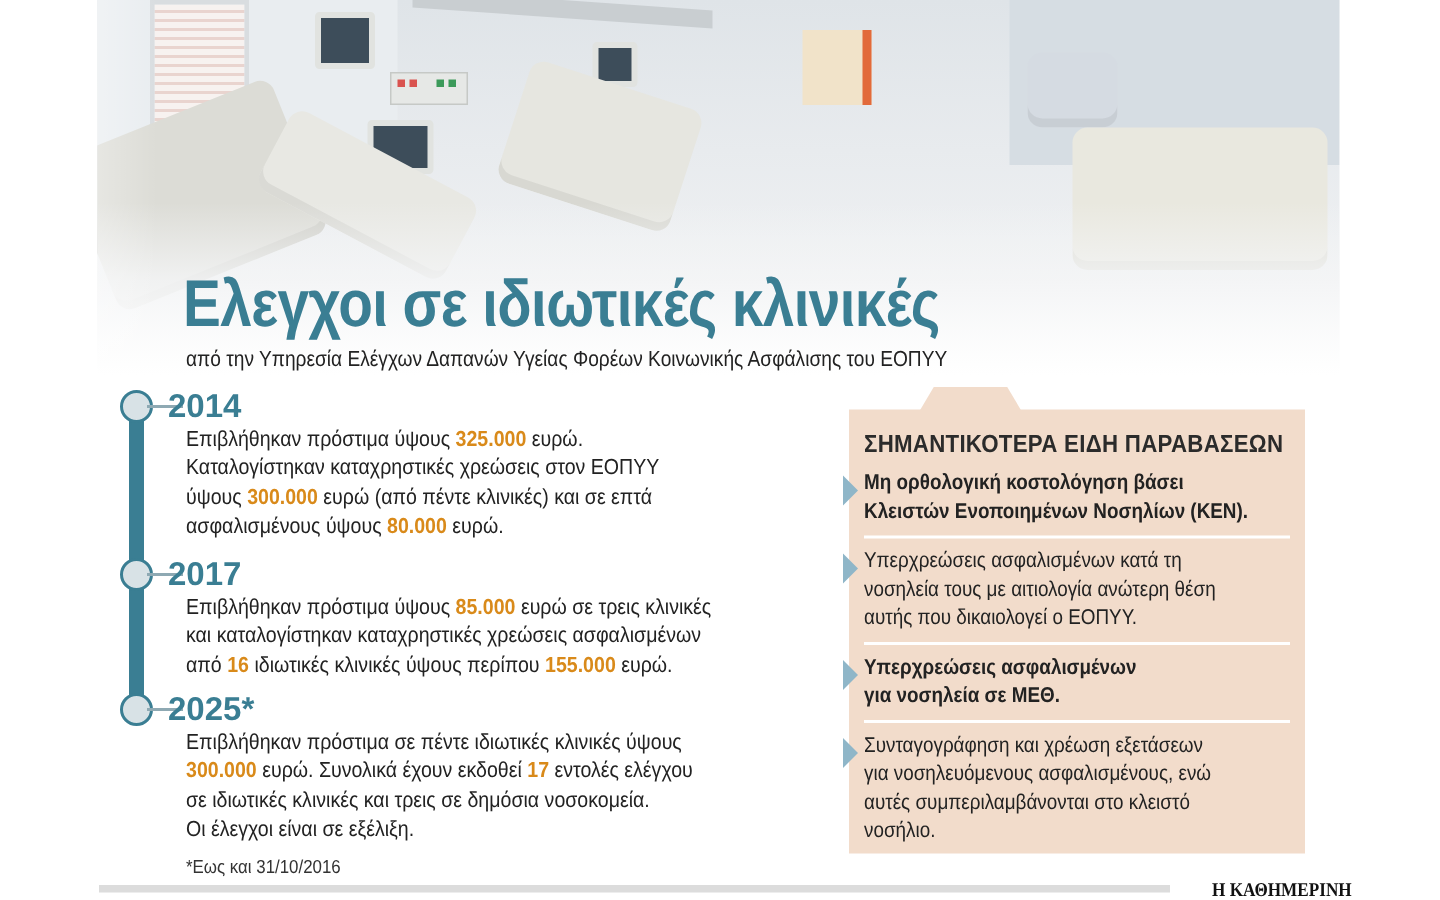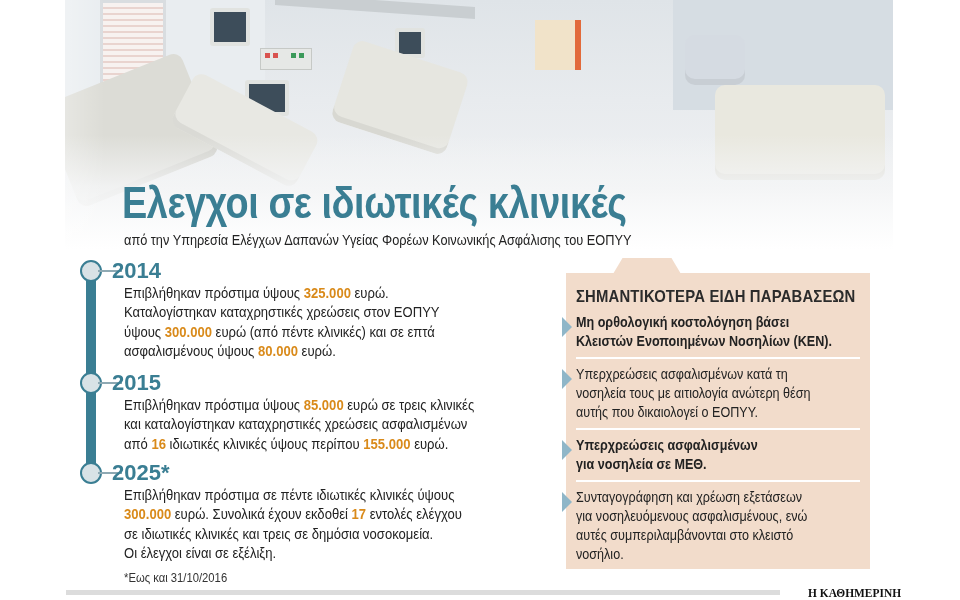--- a/index.html
+++ b/index.html
@@ -145,21 +145,21 @@
 <div class="node-link" style="left:98px; top:472px;"></div>
 
 <h2 class="year" style="top:258px;">2014</h2>
 <p class="entry" style="top:284px;">
   <span>Επιβλήθηκαν πρόστιμα ύψους <span class="hl">325.000</span> ευρώ.</span><br>
   <span>Καταλογίστηκαν καταχρηστικές χρεώσεις στον ΕΟΠΥΥ</span><br>
   <span>ύψους <span class="hl">300.000</span> ευρώ (από πέντε κλινικές) και σε επτά</span><br>
   <span>ασφαλισμένους ύψους <span class="hl">80.000</span> ευρώ.</span>
 </p>
 
-<h2 class="year" style="top:370px;">2015</h2>
+<h2 class="year" style="top:370px;">2017</h2>
 <p class="entry" style="top:396px;">
   <span>Επιβλήθηκαν πρόστιμα ύψους <span class="hl">85.000</span> ευρώ σε τρεις κλινικές</span><br>
   <span>και καταλογίστηκαν καταχρηστικές χρεώσεις ασφαλισμένων</span><br>
   <span>από <span class="hl">16</span> ιδιωτικές κλινικές ύψους περίπου <span class="hl">155.000</span> ευρώ.</span>
 </p>
 
 <h2 class="year" style="top:460px;">2025*</h2>
 <p class="entry" style="top:486px;">
   <span>Επιβλήθηκαν πρόστιμα σε πέντε ιδιωτικές κλινικές ύψους</span><br>
   <span><span class="hl">300.000</span> ευρώ. Συνολικά έχουν εκδοθεί <span class="hl">17</span> εντολές ελέγχου</span><br>

